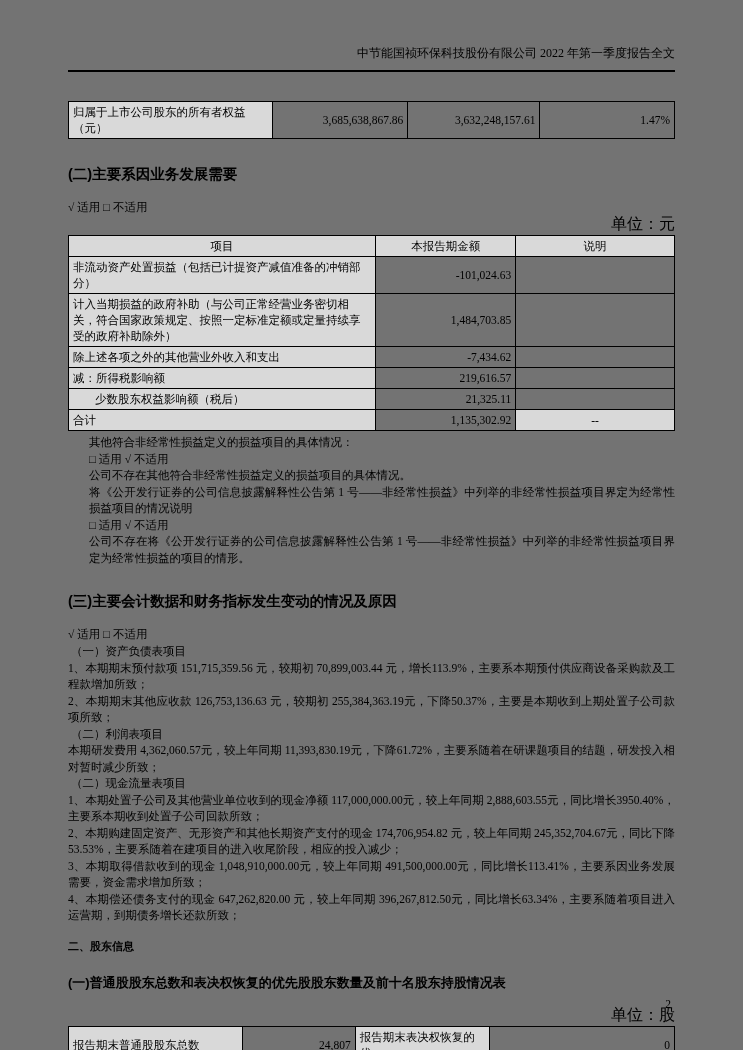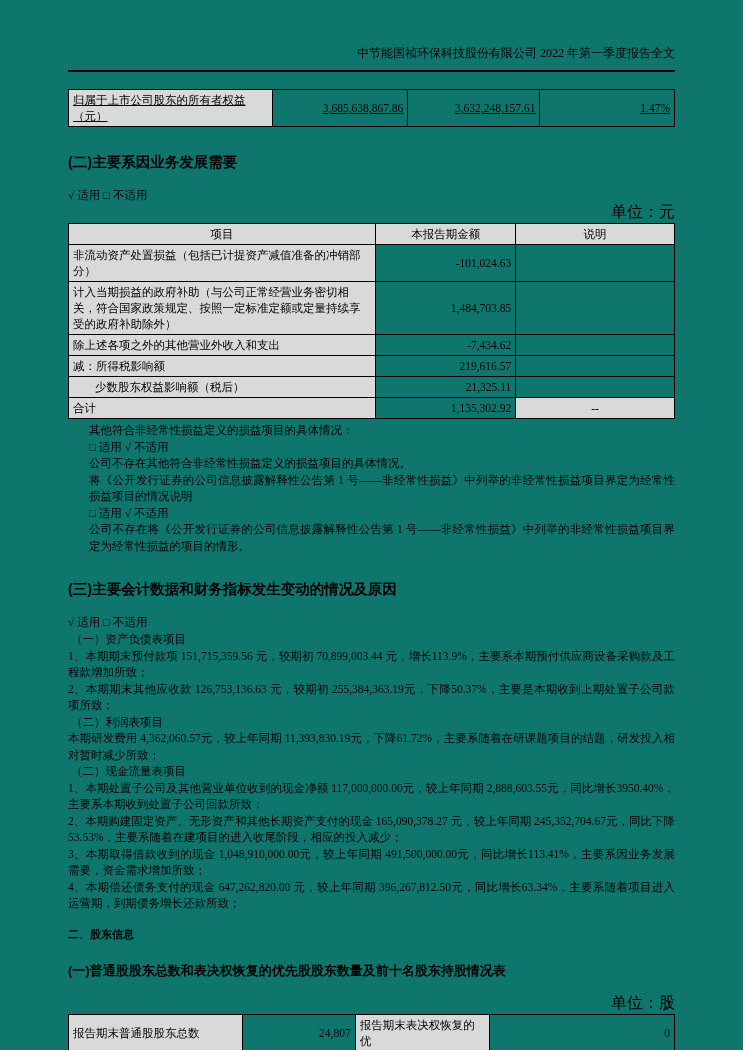--- a/index.html
+++ b/index.html
@@ -2,21 +2,21 @@
 <html><head>
 <meta charset="utf-8">
 <style>
   * { box-sizing: border-box; }
   html,body { margin:0; padding:0; background:#ffffff; }
   .page {
     position: relative;
     width: 743px;
     height: 1050px;
     margin: 0 auto;
-    background: #0f766e;
+    background: #737373;
     padding: 45px 68px 0 68px;
     font-family: "Liberation Serif", serif;
     color: #000;
     overflow: hidden;
   }
   .doc-header {
     text-align: right;
     font-size: 12px;
     line-height: 16px;
     padding-bottom: 9px;
@@ -32,21 +32,21 @@
     border: 1px solid #000;
     padding: 2px 4px;
     line-height: 16px;
     vertical-align: middle;
     word-break: break-all;
   }
   .gray { background: #d9d9d9; }
   .num { text-align: right; }
   .center { text-align: center; margin-top: 28px; }
   .indent-cell { padding-left: 26px; }
-  .tbl-top { margin-top: 17px; text-decoration: underline; }
+  .tbl-top { margin-top: 29px; }
   .sec-heading {
     font-family: "Liberation Sans", sans-serif;
     font-weight: bold;
     font-size: 14.5px;
     line-height: 19px;
     margin: 26px 0 0 0;
   }
   .sec-heading-major {
     font-family: "Liberation Sans", sans-serif;
     font-weight: bold;
@@ -174,21 +174,21 @@
   <p class="applicability">√ 适用 □ 不适用</p>
 
   <div class="changes-block">
     <p class="body-line paren-line">（一）资产负债表项目</p>
     <p class="body-line">1、本期期末预付款项 151,715,359.56 元，较期初 70,899,003.44 元，增长113.9%，主要系本期预付供应商设备采购款及工程款增加所致；</p>
     <p class="body-line">2、本期期末其他应收款 126,753,136.63 元，较期初 255,384,363.19元，下降50.37%，主要是本期收到上期处置子公司款项所致；</p>
     <p class="body-line paren-line">（二）利润表项目</p>
     <p class="body-line">本期研发费用 4,362,060.57元，较上年同期 11,393,830.19元，下降61.72%，主要系随着在研课题项目的结题，研发投入相对暂时减少所致；</p>
     <p class="body-line paren-line">（二）现金流量表项目</p>
     <p class="body-line">1、本期处置子公司及其他营业单位收到的现金净额 117,000,000.00元，较上年同期 2,888,603.55元，同比增长3950.40%，主要系本期收到处置子公司回款所致；</p>
-    <p class="body-line">2、本期购建固定资产、无形资产和其他长期资产支付的现金 165,090,378.27 元，较上年同期 245,352,704.67元，同比下降53.53%，主要系随着在建项目的进入收尾阶段，相应的投入减少；</p>
+    <p class="body-line">2、本期购建固定资产、无形资产和其他长期资产支付的现金 174,706,954.82 元，较上年同期 245,352,704.67元，同比下降53.53%，主要系随着在建项目的进入收尾阶段，相应的投入减少；</p>
     <p class="body-line">3、本期取得借款收到的现金 1,048,910,000.00元，较上年同期 491,500,000.00元，同比增长113.41%，主要系因业务发展需要，资金需求增加所致；</p>
     <p class="body-line">4、本期偿还债务支付的现金 647,262,820.00 元，较上年同期 396,267,812.50元，同比增长63.34%，主要系随着项目进入运营期，到期债务增长还款所致；</p>
   </div>
 
   <div class="sec-heading-major">二、股东信息</div>
   <div class="sub-heading">(一)普通股股东总数和表决权恢复的优先股股东数量及前十名股东持股情况表</div>
   <div class="unit-line" style="margin-top:14px;">单位：股</div>
 
   <table>
     <colgroup>

